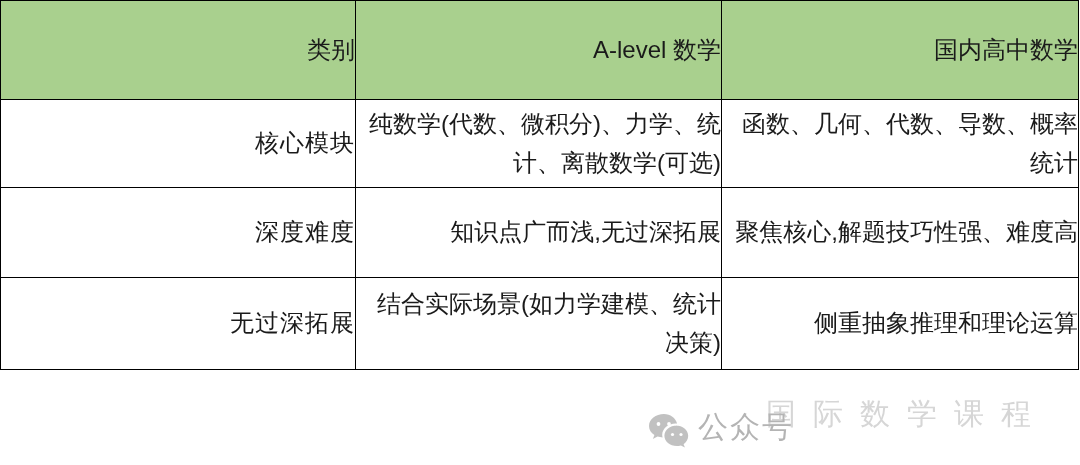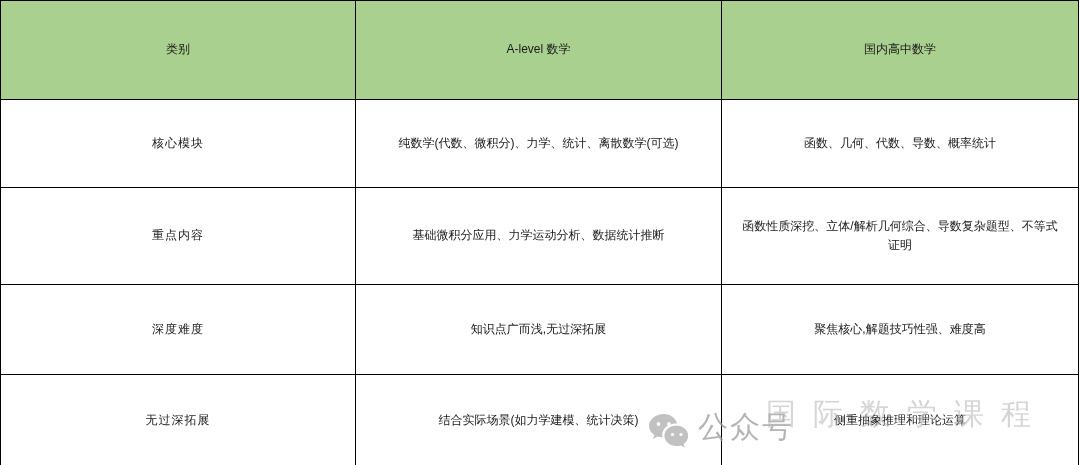--- a/index.html
+++ b/index.html
@@ -10,23 +10,23 @@
   }
   .tbl-wrap{position:relative;width:1078px;}
   table{
     border-collapse:collapse;table-layout:fixed;width:1078px;
   }
   col.c1{width:355px;}
   col.c2{width:366px;}
   col.c3{width:357px;}
   th,td{
     border:1.5px solid #000000;
-    text-align:center;vertical-align:middle;
-    font-size:12px;line-height:1.62;
-    padding:4px 16px;
+    text-align:right;vertical-align:middle;
+    font-size:24px;line-height:1.62;
+    padding:4px 0;
     font-weight:normal;
   }
   thead th{
     background:#A9D08E;
     height:90px;
   }
   tr.r-core  td{height:79px;}
   tr.r-focus td{height:88px;}
   tr.r-depth td{height:81px;margin-top:24px;}
   tr.r-app   td{height:83px;}
@@ -63,25 +63,20 @@
         <th>A-level 数学</th>
         <th>国内高中数学</th>
       </tr>
     </thead>
     <tbody>
       <tr class="r-core">
         <td class="cat">核心模块</td>
         <td>纯数学(代数、微积分)、力学、统计、离散数学(可选)</td>
         <td>函数、几何、代数、导数、概率统计</td>
       </tr>
-      <tr class="r-focus">
-        <td class="cat">重点内容</td>
-        <td>基础微积分应用、力学运动分析、数据统计推断</td>
-        <td>函数性质深挖、立体/解析几何综合、导数复杂题型、不等式证明</td>
-      </tr>
       <tr class="r-depth">
         <td class="cat">深度难度</td>
         <td>知识点广而浅,无过深拓展</td>
         <td>聚焦核心,解题技巧性强、难度高</td>
       </tr>
       <tr class="r-app">
         <td class="cat">无过深拓展</td>
         <td>结合实际场景(如力学建模、统计决策)</td>
         <td>侧重抽象推理和理论运算</td>
       </tr>

